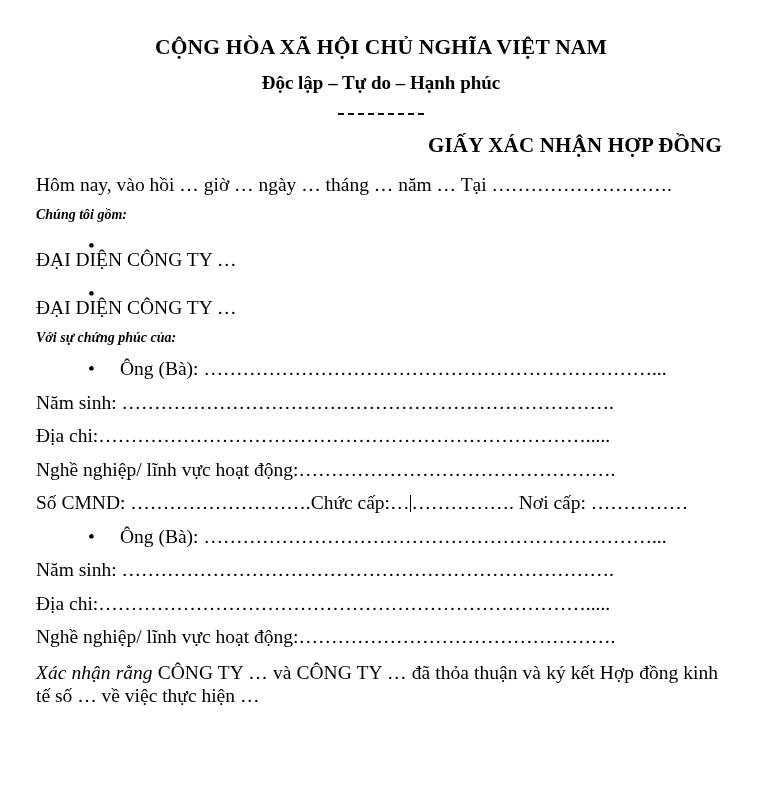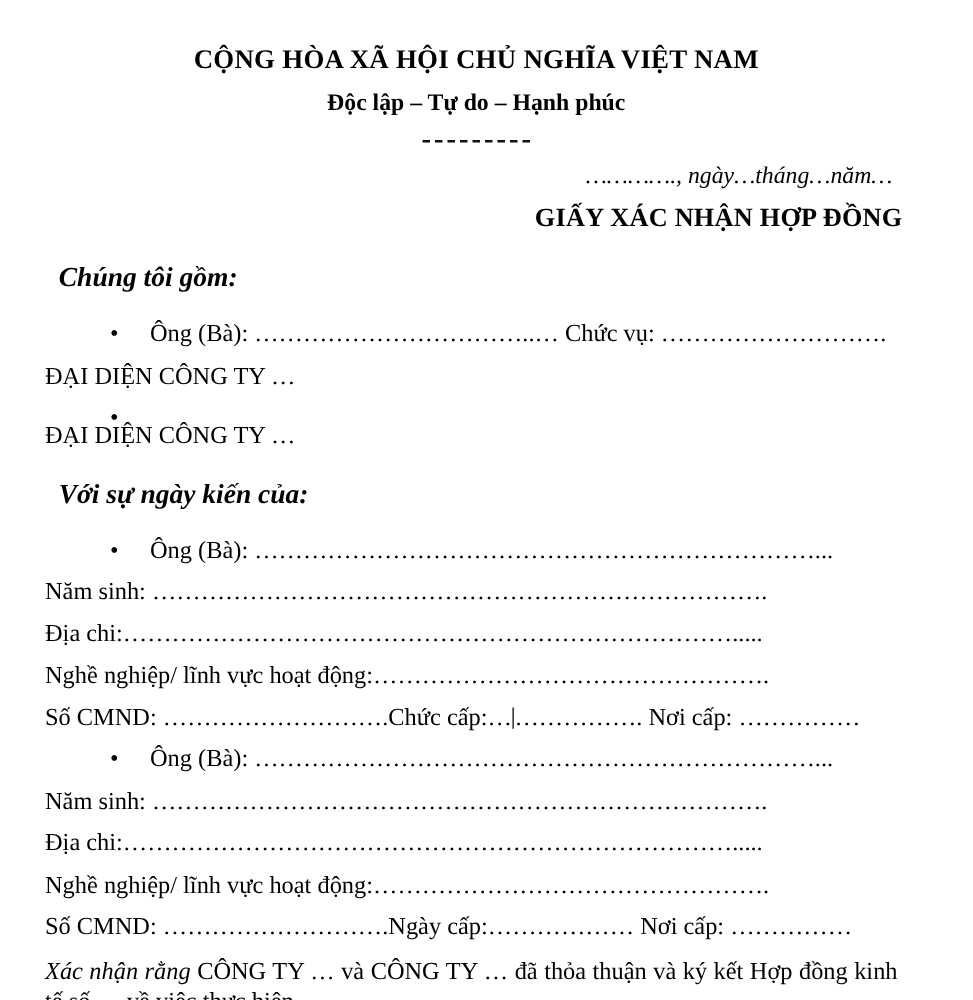--- a/index.html
+++ b/index.html
@@ -84,24 +84,24 @@
   
   .line {
     font-size: 19.5px;
     line-height: 1.0;
     margin: 0;
     padding-top: 14px;
     white-space: nowrap;
   }
 
   .section-head {
-    font-size: 22px;
+    font-size: 14px;
     font-style: italic;
     font-weight: bold;
-    margin: 11px;
+    margin: 0;
     padding-top: 14px;
     line-height: 1.0;
   }
 
   .bullet-line {
     font-size: 19.5px;
     line-height: 1.0;
     margin: 0;
     padding-top: 14px;
     padding-left: 52px;
@@ -145,60 +145,56 @@
   <div class="content">
 
     <div class="national-title">CỘNG HÒA XÃ HỘI CHỦ NGHĨA VIỆT NAM</div>
 
     <div class="national-sub">Độc lập – Tự do – Hạnh phúc</div>
 
     <div class="sep-wrap">
       <span class="sep-line"></span>
     </div>
 
-    <div class="date-line">…………., ngày…tháng…năm…</div>
 
     <div class="doc-title">GIẤY XÁC NHẬN HỢP ĐỒNG</div>
 
+    <div class="line">Hôm nay, vào hồi … giờ … ngày … tháng … năm … Tại ……………………….</div>
 
     <div class="section-head">Chúng tôi gồm:</div>
 
     <div class="bullet-line">
       <span class="dot">•</span>
-      <span class="btext">Ông (Bà): ……………………………..… Chức vụ: ……………………….</span>
     </div>
     <div class="line">ĐẠI DIỆN CÔNG TY …</div>
 
     <div class="bullet-line">
       <span class="dot">•</span>
     </div>
     <div class="line">ĐẠI DIỆN CÔNG TY …</div>
 
-    <div class="section-head">Với sự ngày kiến của:</div>
+    <div class="section-head">Với sự chứng phúc của:</div>
 
     <div class="bullet-line">
       <span class="dot">•</span>
       <span class="btext">Ông (Bà): ……………………………………………………………...</span>
     </div>
     <div class="line">Năm sinh: ………………………………………………………………….</div>
     <div class="line">Địa chi:………………………………………………………………….....</div>
     <div class="line">Nghề nghiệp/ lĩnh vực hoạt động:………………………………………….</div>
     <div class="line">
       <span>Số CMND: ……………………….</span><span>Chức cấp:…</span><span class="caret"></span><span>…………….</span> <span>Nơi cấp: ……………</span>
     </div>
 
     <div class="bullet-line">
       <span class="dot">•</span>
       <span class="btext">Ông (Bà): ……………………………………………………………...</span>
     </div>
     <div class="line">Năm sinh: ………………………………………………………………….</div>
     <div class="line">Địa chi:………………………………………………………………….....</div>
     <div class="line">Nghề nghiệp/ lĩnh vực hoạt động:………………………………………….</div>
-    <div class="line">
-      <span>Số CMND: ……………………….</span><span>Ngày cấp:………………</span> <span>Nơi cấp: ……………</span>
-    </div>
 
     <div class="para">
       <span class="ital">Xác nhận rằng</span><span> CÔNG TY … và CÔNG TY … đã thỏa thuận và ký kết Hợp đồng kinh tế số … về việc thực hiện …</span>
     </div>
 
   </div>
 </div>
 
 </body></html>

